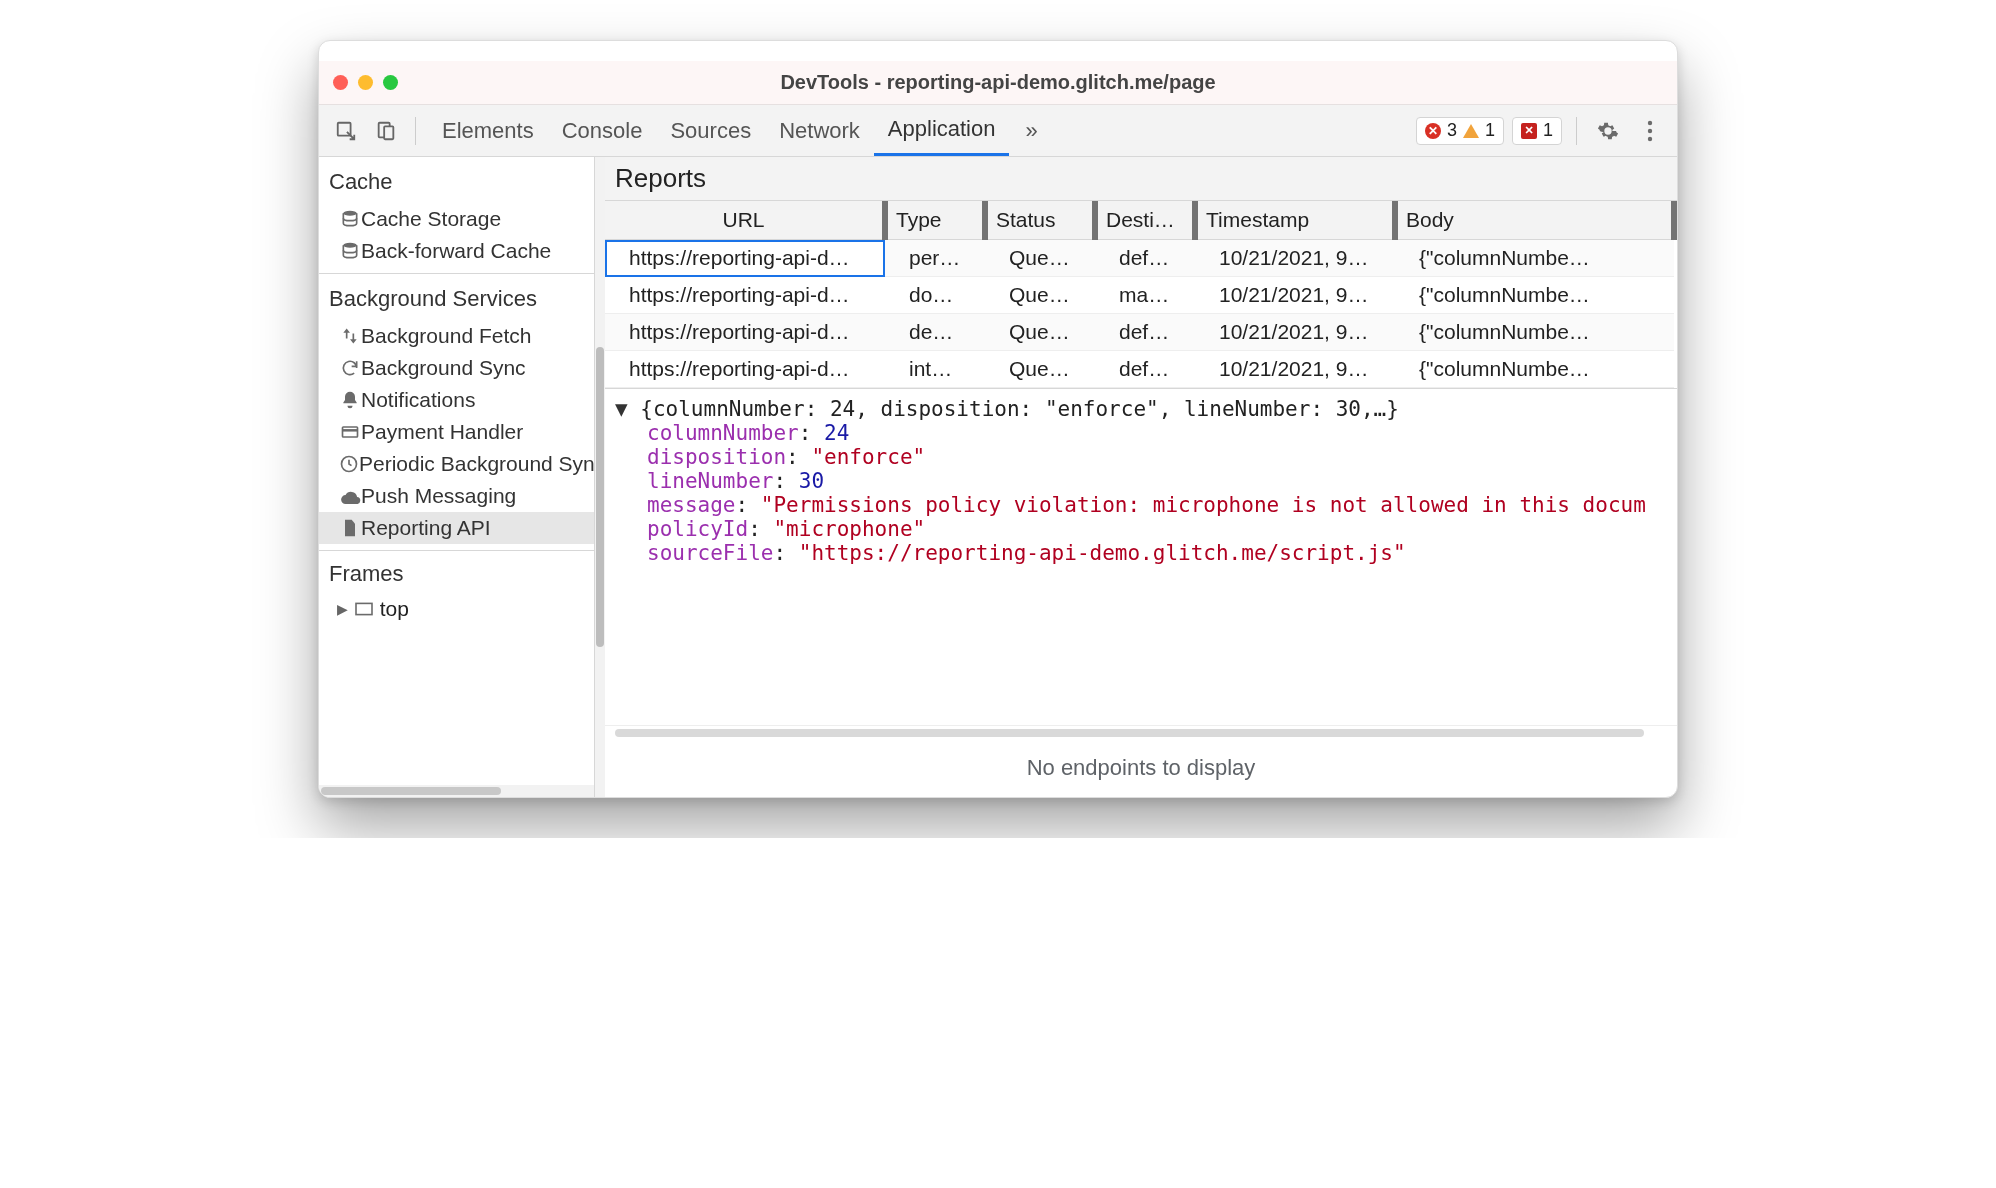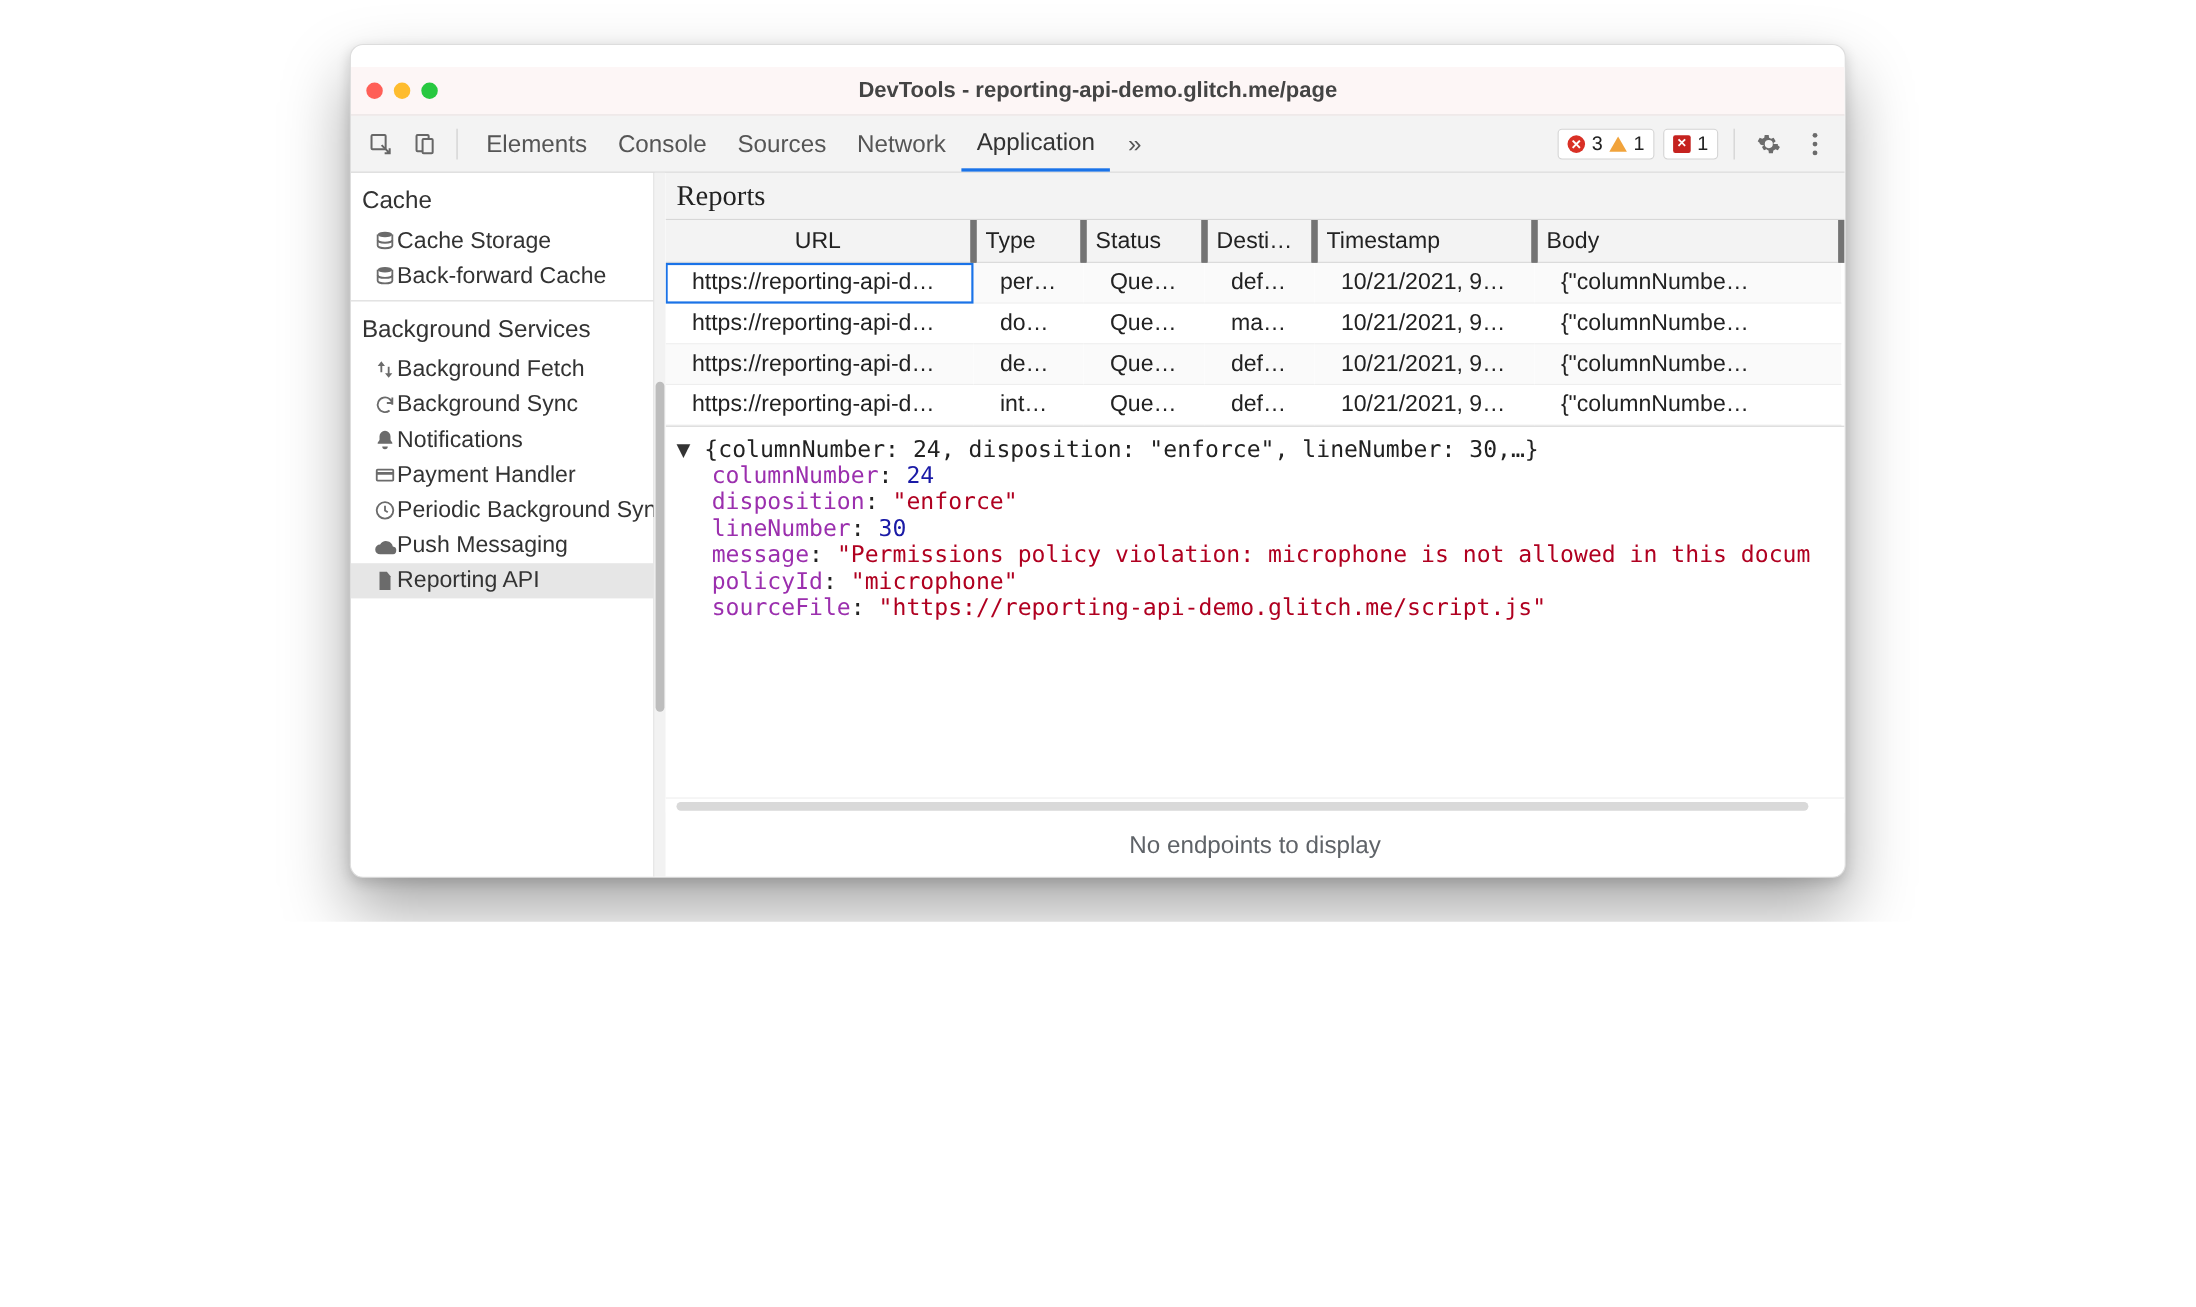--- a/index.html
+++ b/index.html
@@ -60,40 +60,40 @@
     font-size:18px; height:28px;
   }
   .badge-box .err-ico { color:#fff; background:#d93025; border-radius:50%; width:16px;height:16px;display:flex;align-items:center;justify-content:center;font-size:12px;font-weight:bold;}
   .warn-wrap { position:relative; width:16px;height:16px; }
   .warn-wrap::before{content:"";position:absolute;left:0;top:1px;border-left:8px solid transparent;border-right:8px solid transparent;border-bottom:14px solid #f1a33b;}
   .issue-ico { background:#c5221f; color:#fff; width:16px;height:16px;display:flex;align-items:center;justify-content:center;font-size:11px;font-weight:bold;border-radius:2px;}
   
   .main { display:flex; height:640px; }
   .sidebar {
     width:276px; border-right:1px solid #d7d7d7; overflow:hidden;
-    display:flex; flex-direction:row;
+    display:flex; flex-direction:column;
   }
   .side-group-title { padding:12px 10px 8px 10px; font-size:22px; color:#333;}
   .side-item {
     display:flex; align-items:center; gap:0; padding:4px 10px 4px 20px;
     font-size:21px; color:#333; cursor:pointer; white-space:nowrap; overflow:hidden;
   }
   .side-item.selected { background:#e6e6e6; }
   .side-item .ico { width:22px; height:22px; display:flex;align-items:center;justify-content:center; color:#6b6b6b;}
   .side-divider { border-top:1px solid #d7d7d7; margin-top:6px;}
   .side-frames { padding:10px;}
   .side-frames .tree-row { display:flex;align-items:center;gap:6px; padding:4px 0 4px 8px; font-size:21px;}
   .tri { font-size:14px; color:#666; }
   .scroll-track { height:12px; background:#f2f2f2; position:relative; margin-top:auto;}
   .scroll-thumb { position:absolute; left:2px; top:2px; height:8px; width:180px; background:#c8c8c8; border-radius:4px;}
   .vscroll { width:10px; background:#f2f2f2; position:relative;}
   .vscroll .vthumb{ position:absolute; left:1px; width:8px; background:#bdbdbd; border-radius:4px;}
   
   .content { flex:1; display:flex; flex-direction:column; overflow:hidden;}
-  .panel-title { font-size:26px; padding:6px 10px; border-bottom:1px solid #d7d7d7; background:#f3f3f3;font-family:Liberation Serif, serif;}
+  .panel-title { font-size:26px; padding:6px 10px; border-bottom:1px solid #d7d7d7; background:#f3f3f3;}
   table.reports {
     width:100%; border-collapse:collapse; table-layout:fixed; font-size:21px;
   }
   table.reports th {
     text-align:left; font-weight:400; padding:7px 8px; background:#f3f3f3;
     border-bottom:1px solid #d7d7d7; border-right:6px solid #737373;
     white-space:nowrap; overflow:hidden; text-overflow:ellipsis;
   }
   table.reports th:first-child { text-align:center;}
   table.reports td {

